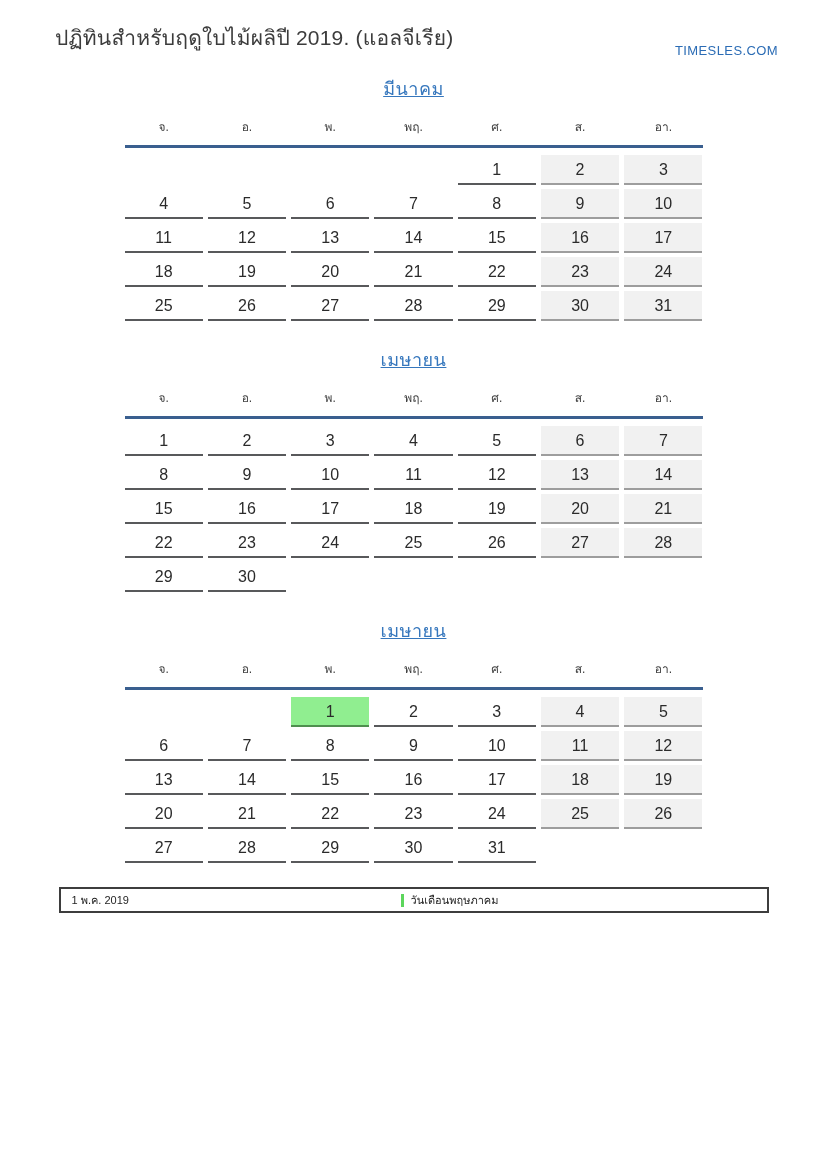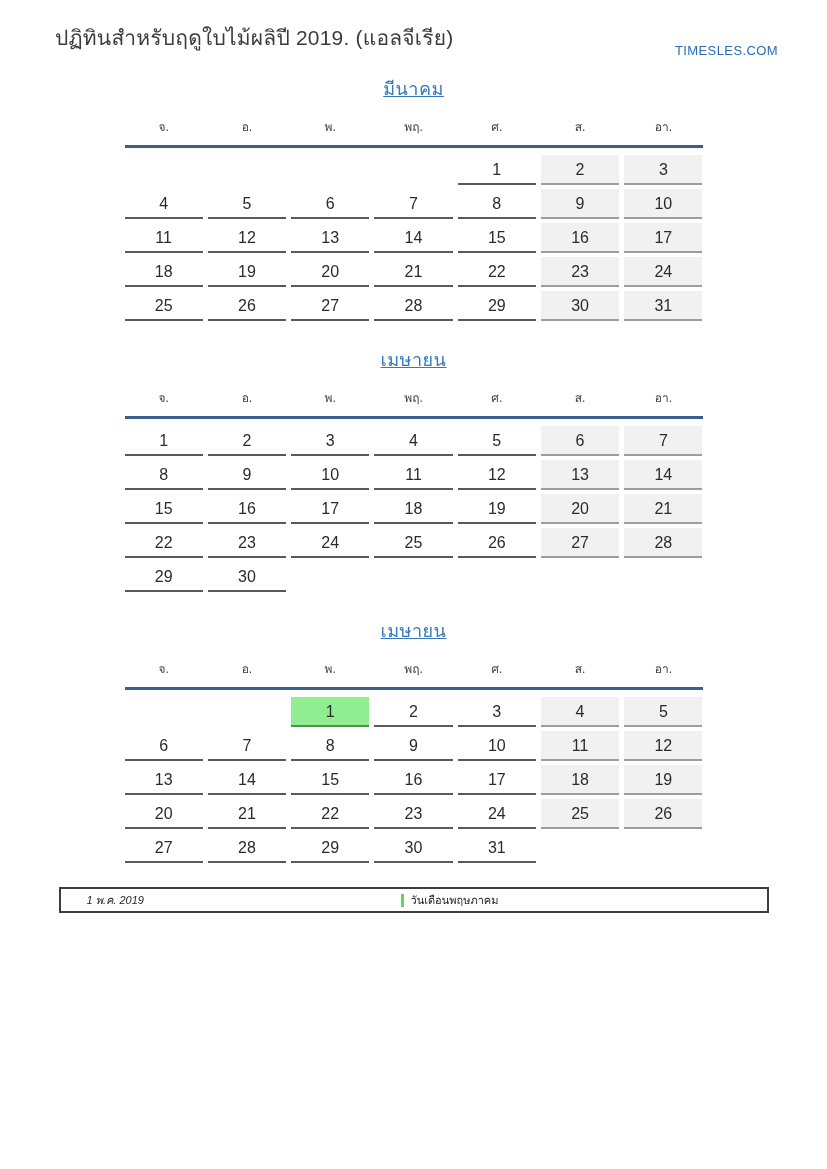--- a/index.html
+++ b/index.html
@@ -49,21 +49,21 @@
   .cell.empty { border-bottom: none; background: transparent; }
   .cell.highlight {
     background: var(--highlight-green, #90ee90);
     border-bottom-color: var(--highlight-border, #4f8f4f);
   }
   .legend {
     width: 710px; margin: 13px auto 0; border: 2px solid #3d3d3d;
     height: 26px; display: flex; align-items: center;
     font-size: 11px; color: #1f1f1f; background: #ffffff;
   }
-  .legend-date { padding-left: 26px; flex: 0 0 340px; font-style: italic; }
+  .legend-date { padding-left: 11px; flex: 0 0 340px; }
   .legend-item { display: flex; align-items: center; justify-content: flex-end; }
   .legend-swatch {
     width: 3px; height: 13px; background: var(--legend-green, #5cd65c);
     margin-right: 7px;
   }
 </style>
 </head>
 <body>
 
 <div class="page">

